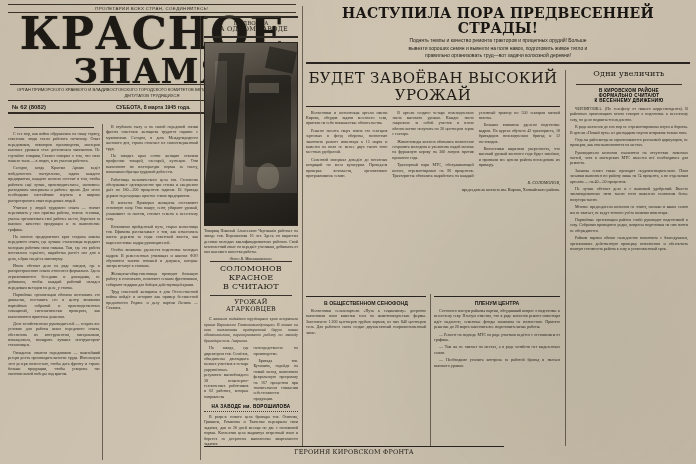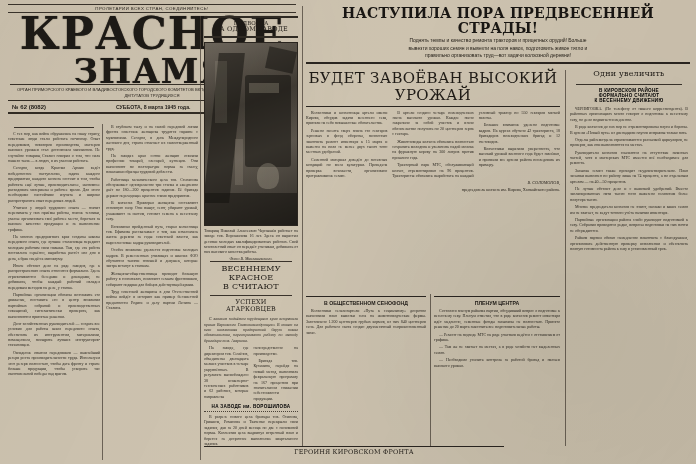--- a/index.html
+++ b/index.html
@@ -255,25 +255,25 @@
       <div class="hi" style="left:52px; top:120px; width:22px; height:26px; border-radius:50% 50% 40% 40%; opacity:.55;"></div>
       <div class="shape" style="left:62px; top:6px; width:28px; height:22px; transform:rotate(12deg);"></div>
       <div class="hi" style="left:30px; top:96px; width:8px; height:46px; opacity:.35;"></div>
     </div>
     <div class="cap">Товарищ Николай Алексеевич Чернышёв работает на заводе тов. Ворошилова 16 лет. Здесь он вырастил десятки молодых квалифицированных рабочих. Свой многолетний опыт он передаёт ученикам, добиваясь от них высокого качества работы.</div>
     <div class="cap capc">Фото В. Миклашевского.</div>
   </div>
 
   <div class="col" style="left:204px; top:258px; width:94px;">
     <div class="divider"></div>
-    <div class="hd hd-md">ВЕСЕННЕМУ</div>
+    <div class="hd hd-md">СОЛОМОНОВ</div>
     <div class="hd hd-md">КРАСНОЕ</div>
     <div class="hd hd-md">В СЧИТАЮТ</div>
     <div class="divider"></div>
-    <div class="hd hd-sm">УСПЕХИ</div>
+    <div class="hd hd-sm">УРОЖАЙ</div>
     <div class="hd hd-sm" style="margin-bottom:3px;">АГАРКОВЦЕВ</div>
     <div class="body" style="font-style:italic;">
       <p>С великим подъёмом трудящиеся края встретили приказ Верховного Главнокомандующего. В ответ на него коллективы предприятий берут новые обязательства, перестраивают работу по методу бригадира тов. Агаркова.</p>
     </div>
     <div class="body" id="c4body" style="column-count:2;">
         <p>На заводе, где директором тов. Семёнов, объединены двенадцать мелких участков в четыре укрупнённых. В результате высвобождено 38 инженерно-технических работников и 62 рабочих, которые направлены непосредственно на производство.</p>
         <p>Бригада тов. Кузьмина, перейдя на новый метод, выполнила февральскую программу на 167 процентов при значительном снижении себестоимости продукции.</p>
       </div>
     <div class="smallcaps" style="margin-top:3px;">НА ЗАВОДЕ им. ВОРОШИЛОВА</div>
     <div class="dotline"></div>

